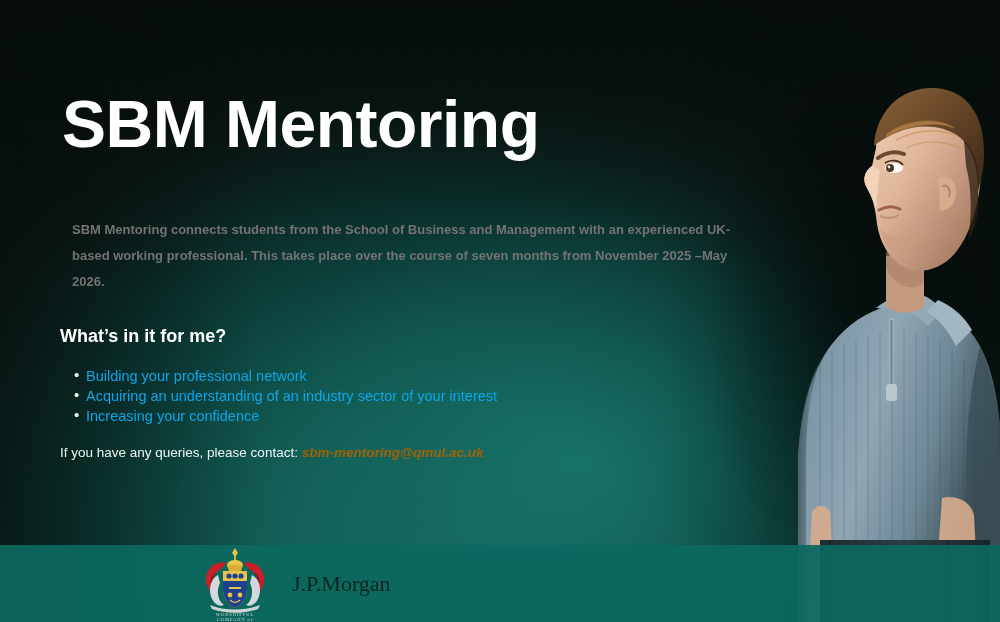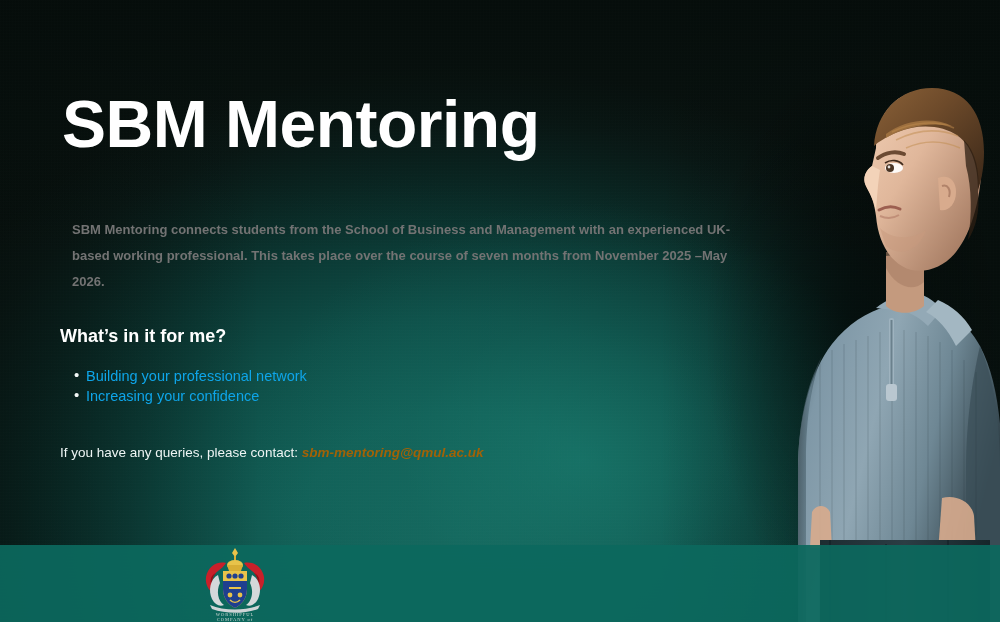--- a/index.html
+++ b/index.html
@@ -300,20 +300,21 @@
     </svg>
   </div>
 
   <div class="content">
     <h1 class="title">SBM Mentoring</h1>
     <p class="lede">SBM Mentoring connects students from the School of Business and Management with an experienced UK-based working professional. This takes place over the course of seven months from November 2025 –May 2026.</p>
     <p class="subhead">What’s in it for me?</p>
 
     <ul class="bullets">
       <li>Building your professional network</li>
+      <li>Acquiring an understanding of an industry sector of your interest</li>
       <li>Increasing your confidence</li>
     </ul>
 
     <p class="contact"><span>If you have any queries, please contact: </span><b>sbm-mentoring@qmul.ac.uk</b></p>
   </div>
 
   <div class="footer">
     <div class="footer-inner">
 
 
@@ -356,18 +357,23 @@
 
             <path d="M14 60 C 28 66 50 66 64 60 L 62 64 C 48 69 30 69 16 64 Z" fill="#cfd4d6"></path>
           </g>
           <g font-family="'Liberation Serif', serif" font-size="4.6" fill="#cfd8d4" letter-spacing="0.9" text-anchor="middle">
             <text x="39" y="70.5">WORSHIPFUL</text>
             <text x="39" y="76">COMPANY of</text>
           </g>
         </svg>
       </div>
 
+      <div class="logo logo-jpm">
+        <svg width="100" height="77" viewBox="0 0 100 77" aria-hidden="true">
+          <text x="0" y="46" font-family="'Liberation Serif', serif" font-size="22" fill="#0d2622">J.P.Morgan</text>
+        </svg>
+      </div>
 
 
     </div>
   </div>
 
 </div>
 
 </body></html>

